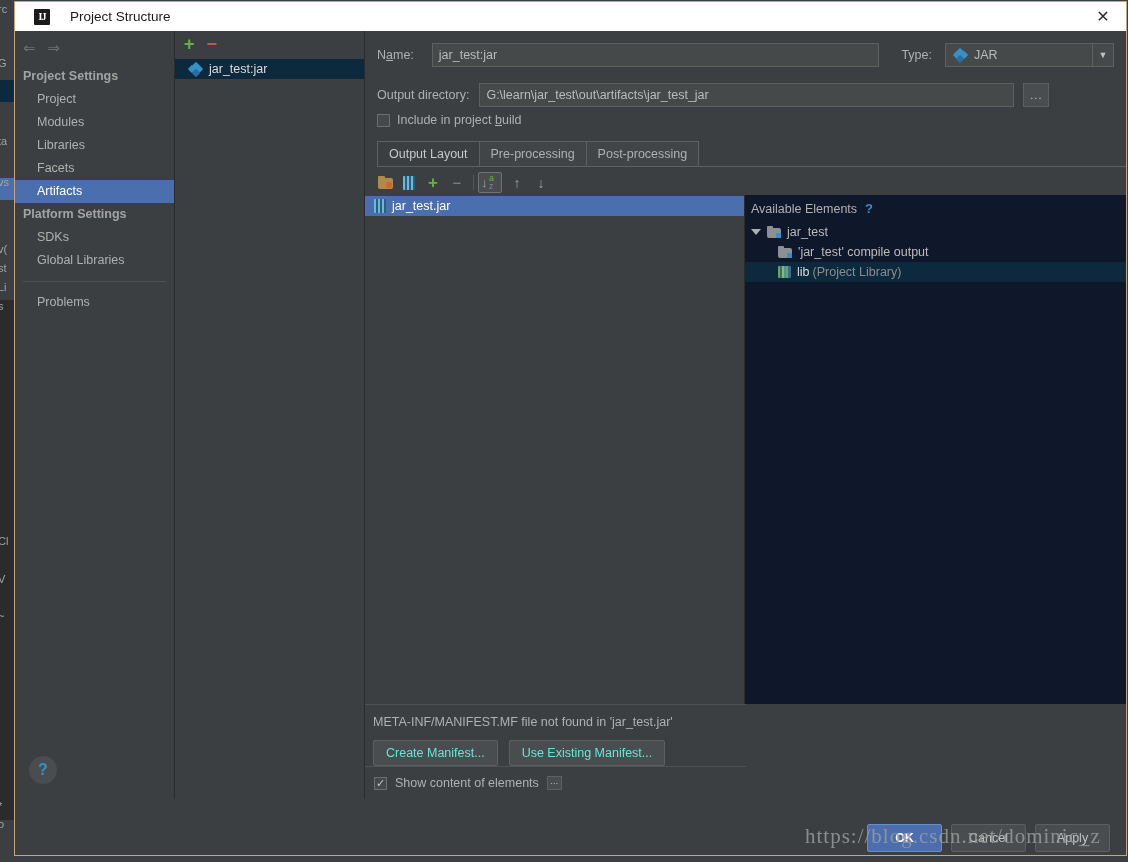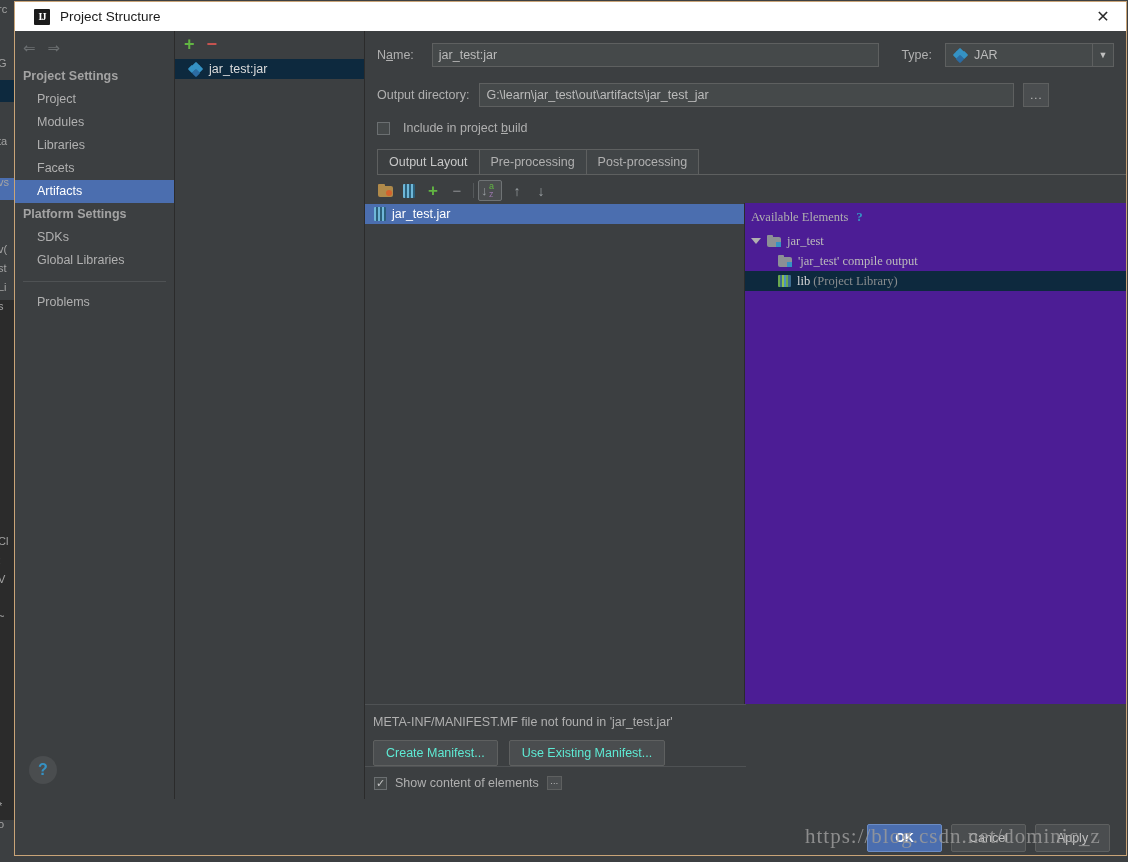--- a/index.html
+++ b/index.html
@@ -67,21 +67,21 @@
     background: #1b1b1b;
     color: #ffffff;
     font-size: 10px;
     font-weight: bold;
     display: flex; align-items: center; justify-content: center;
     font-family: "Liberation Serif", serif;
     letter-spacing: -1px;
     border-radius: 1px;
   }
   #title-text {
-    margin-left: 10px;
+    margin-left: 20px;
     font-size: 13.5px;
     color: #1a1a1a;
   }
   #close-btn {
     position: absolute;
     right: 0; top: 0;
     width: 46px; height: 29px;
     display: flex; align-items: center; justify-content: center;
     font-size: 16px;
     color: #2b2b2b;
@@ -307,21 +307,21 @@
     padding-top: 1px;
   }
   .tree-row {
     height: 20px; display: flex; align-items: center;
     gap: 6px; font-size: 12.5px; color: #bbbbbb; cursor: pointer;
     padding-left: 9px;
   }
   .tree-row.sel-blue { background: #4b6eaf; color: #ffffff; }
   .tree-row.sel-dark { background: #0d293e; color: #dcdcdc; }
 
-  #avail-pane { flex: 1 1 auto; background: #4c1d95; min-width: 0; font-family: Liberation Serif, serif; }
+  #avail-pane { flex: 1 1 auto; background: #0f172a; min-width: 0; }
   #avail-header {
     display: flex; align-items: center; gap: 8px;
     font-size: 12.5px; color: #b0b0b0;
     padding: 6px 0 6px 6px;
   }
   .help-q { color: #3592c4; font-weight: bold; font-size: 13px; cursor: pointer; }
 
   
   .ico-jar {
     width: 12px; height: 14px; flex: 0 0 auto; position: relative;
@@ -556,21 +556,21 @@
       </div>
 
       <div class="form-row" style="margin-top:16px;">
         <span class="lbl">Output directory:</span>
         <div class="txtfield" style="width:535px; margin-left:10px;">
           <span>G:\learn\jar_test\out\artifacts\jar_test_jar</span>
         </div>
         <div class="browse-btn" style="margin-left:9px;">...</div>
       </div>
 
-      <div class="form-row" style="margin-top:14px; gap:13px;">
+      <div class="form-row" style="margin-top:6px; gap:7px;">
         <span class="checkbox"></span>
         <span class="lbl">Include in project <u>b</u>uild</span>
       </div>
 
       <div id="tabs" style="margin-top:14px;">
         <div class="tab active">Output Layout</div>
         <div class="tab">Pre-processing</div>
         <div class="tab">Post-processing</div>
       </div>
 

